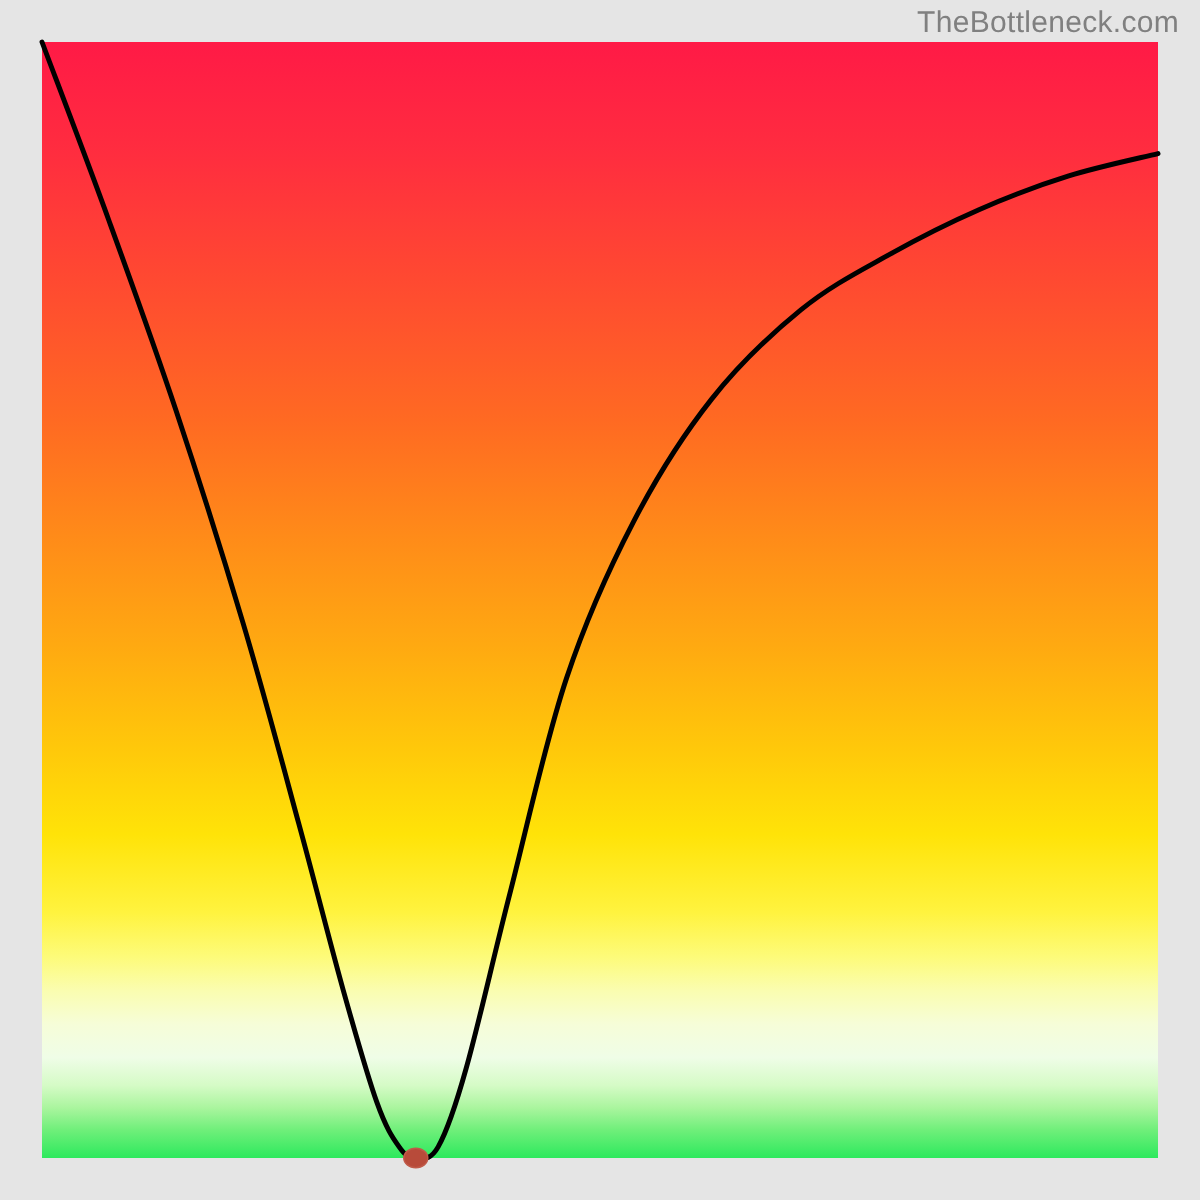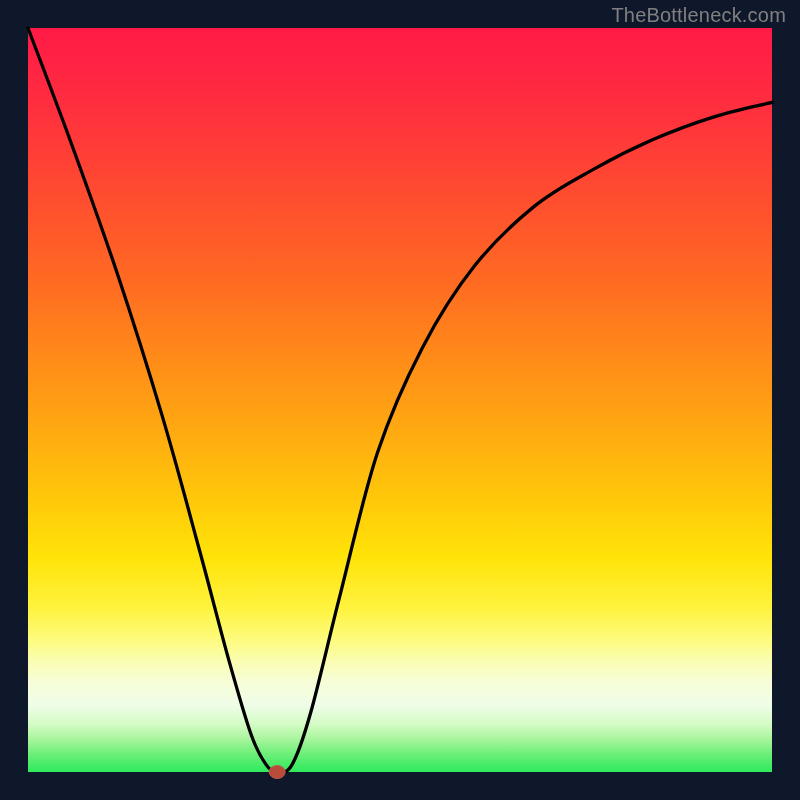--- a/index.html
+++ b/index.html
@@ -8,21 +8,21 @@
     width: 800px;
     height: 800px;
     background: #000;
     overflow: hidden;
     font-family: Arial, Helvetica, sans-serif;
   }
   .frame {
     position: relative;
     width: 800px;
     height: 800px;
-    background: #0f172a;
+    background: #e5e5e5;
   }
   .plot-area {
     position: absolute;
     left: 28px;
     top: 28px;
     width: 744px;
     height: 744px;
     
     background: linear-gradient(
       to bottom,

